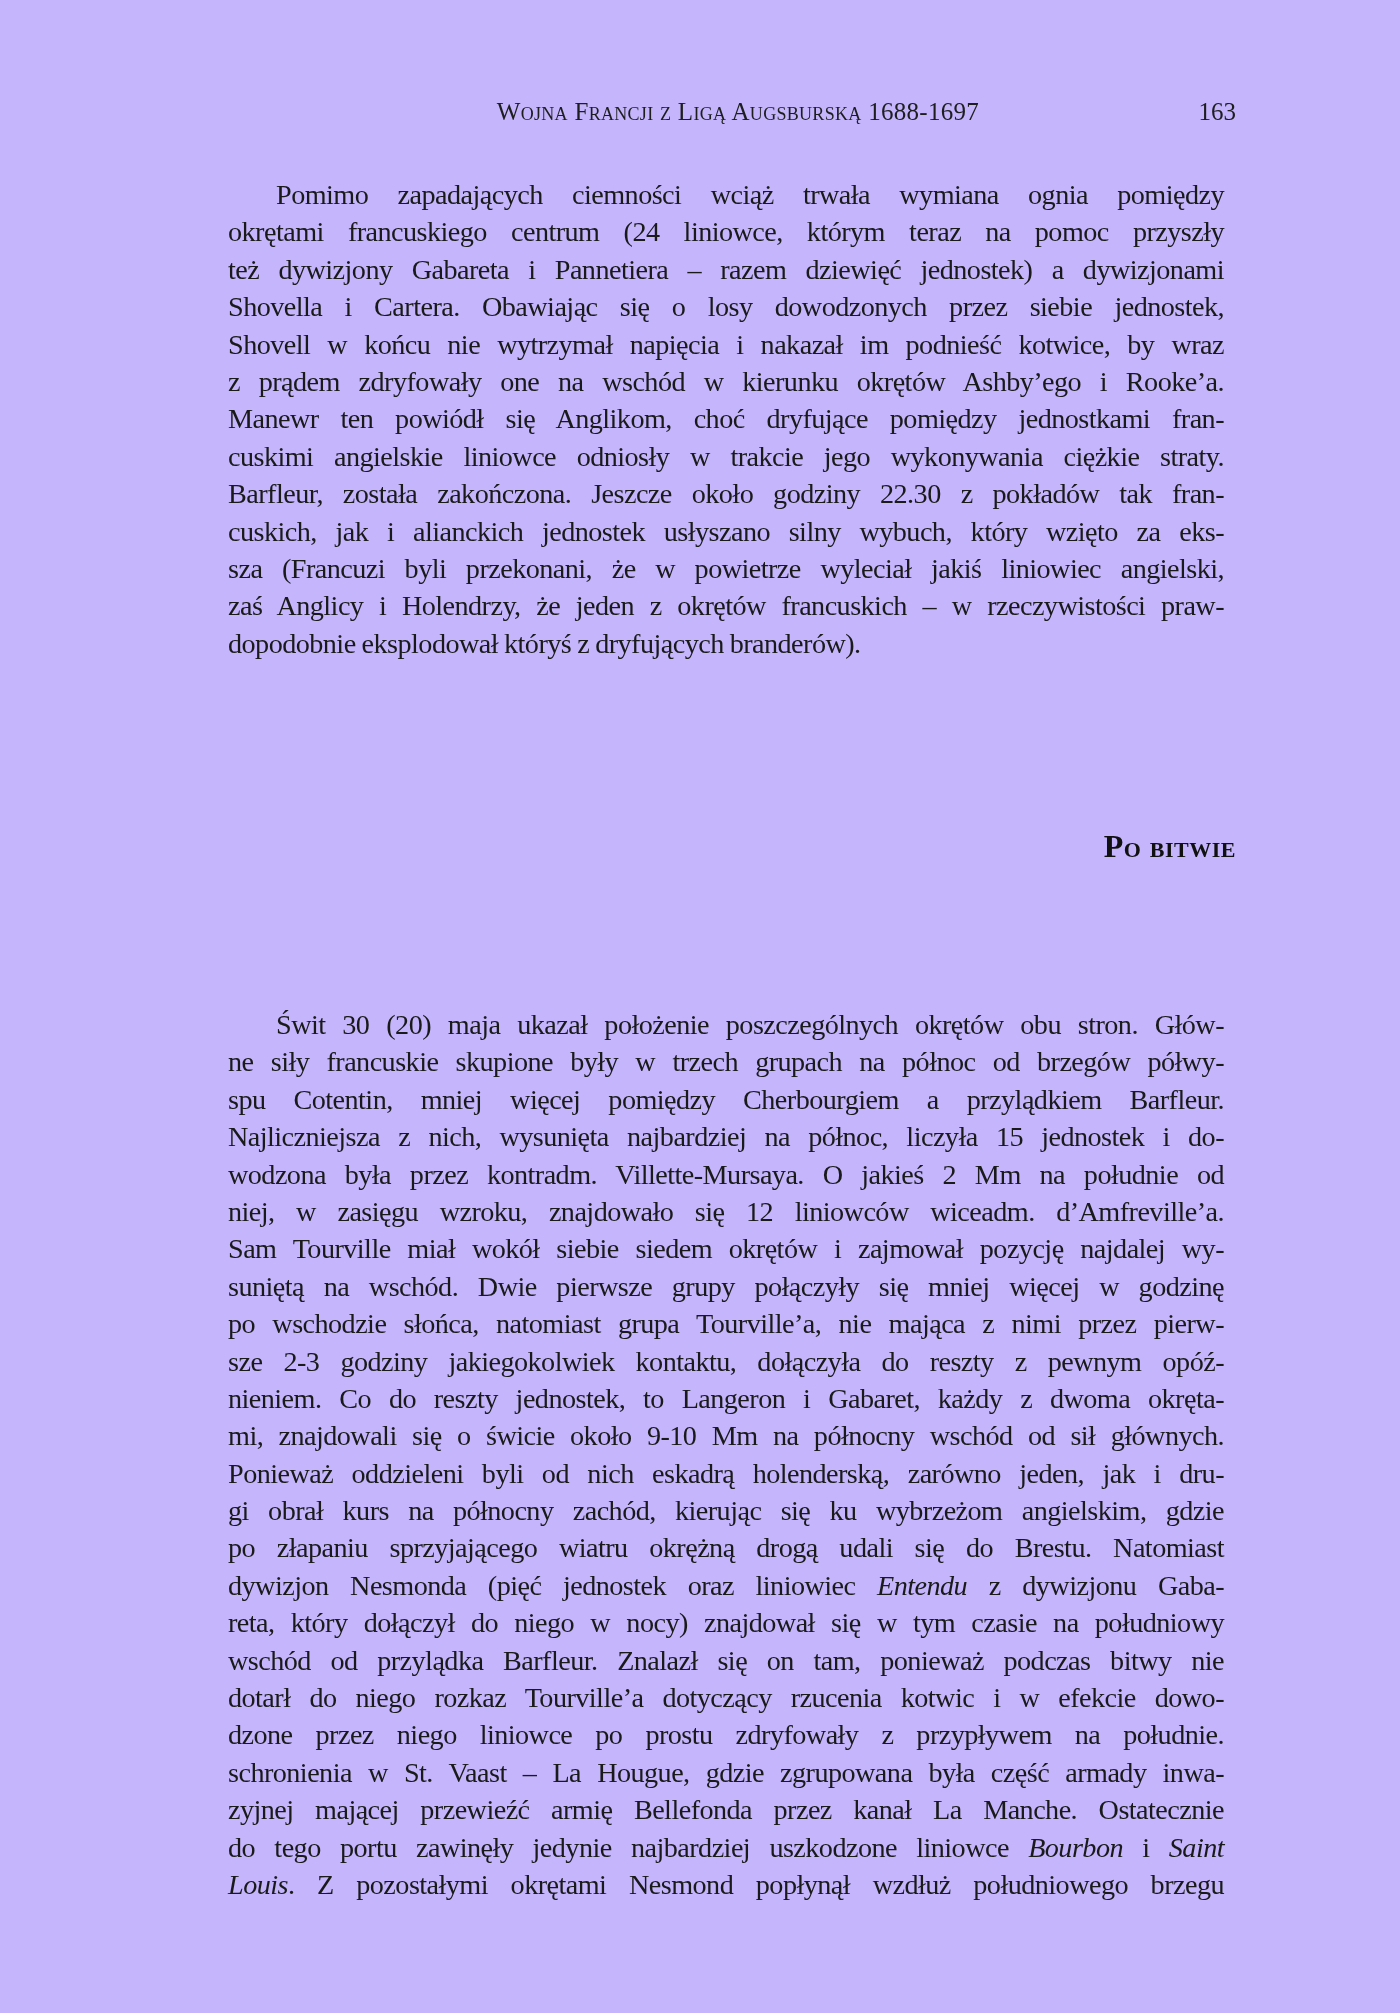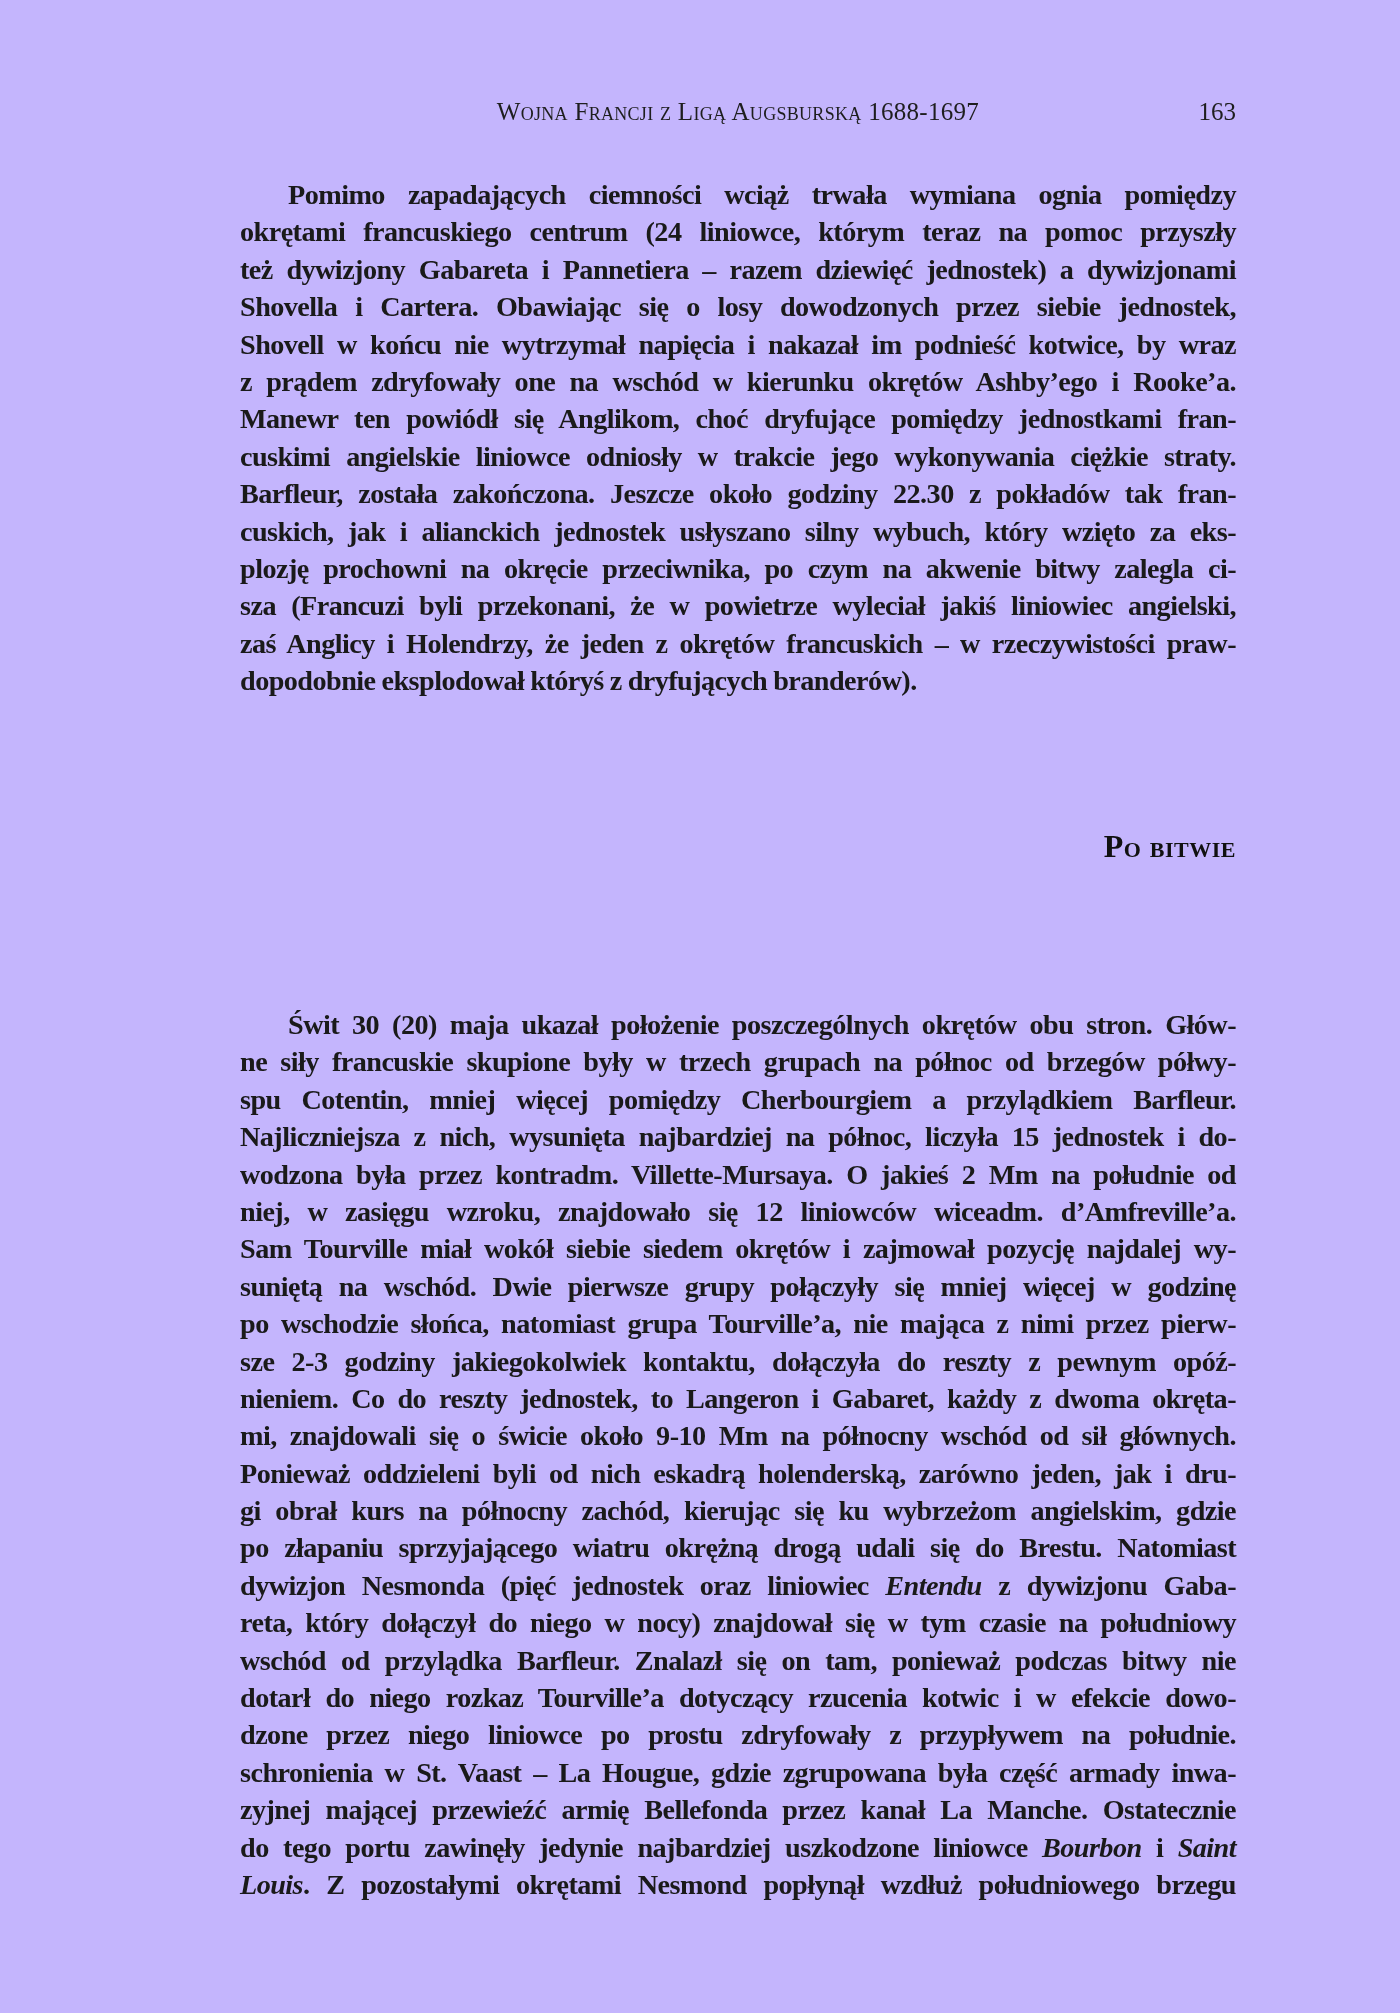--- a/index.html
+++ b/index.html
@@ -44,23 +44,22 @@
   .page-number {
     position: absolute;
     right: 0;
     top: 0;
     font-size: 25px;
     color: #1e1e1e;
     margin-left: 32px;
   }
   .text-block {
     position: absolute;
-    left: 240px;
+    left: 228px;
     width: 996px;
-    font-weight: bold;
   }
   .line {
     display: block;
     height: 37.4px;
     line-height: 37.4px;
     font-size: 28.2px;
     white-space: nowrap;
     text-align: justify;
     text-align-last: justify;
     letter-spacing: -0.55px;
@@ -106,21 +105,20 @@
     <span class="line first" style="padding-left:48px;text-indent:0;">Pomimo zapadających ciemności wciąż trwała wymiana ognia pomiędzy</span>
     <span class="line">okrętami francuskiego centrum (24 liniowce, którym teraz na pomoc przyszły</span>
     <span class="line">też dywizjony Gabareta i Pannetiera – razem dziewięć jednostek) a dywizjonami</span>
     <span class="line">Shovella i Cartera. Obawiając się o losy dowodzonych przez siebie jednostek,</span>
     <span class="line">Shovell w końcu nie wytrzymał napięcia i nakazał im podnieść kotwice, by wraz</span>
     <span class="line">z prądem zdryfowały one na wschód w kierunku okrętów Ashby’ego i Rooke’a.</span>
     <span class="line">Manewr ten powiódł się Anglikom, choć dryfujące pomiędzy jednostkami fran-</span>
     <span class="line">cuskimi angielskie liniowce odniosły w trakcie jego wykonywania ciężkie straty.</span>
     <span class="line">Barfleur, została zakończona. Jeszcze około godziny 22.30 z pokładów tak fran-</span>
     <span class="line">cuskich, jak i alianckich jednostek usłyszano silny wybuch, który wzięto za eks-</span>
-    <span class="line">plozję prochowni na okręcie przeciwnika, po czym na akwenie bitwy zalegla ci-</span>
     <span class="line">sza (Francuzi byli przekonani, że w powietrze wyleciał jakiś liniowiec angielski,</span>
     <span class="line">zaś Anglicy i Holendrzy, że jeden z okrętów francuskich – w rzeczywistości praw-</span>
     <span class="line last">dopodobnie eksplodował któryś z dryfujących branderów).</span>
   </div>
 
   <div class="section-heading">Po bitwie</div>
 
   <div class="text-block para-2">
     <span class="line first" style="padding-left:48px;">Świt 30 (20) maja ukazał położenie poszczególnych okrętów obu stron. Głów-</span>
     <span class="line">ne siły francuskie skupione były w trzech grupach na północ od brzegów półwy-</span>

